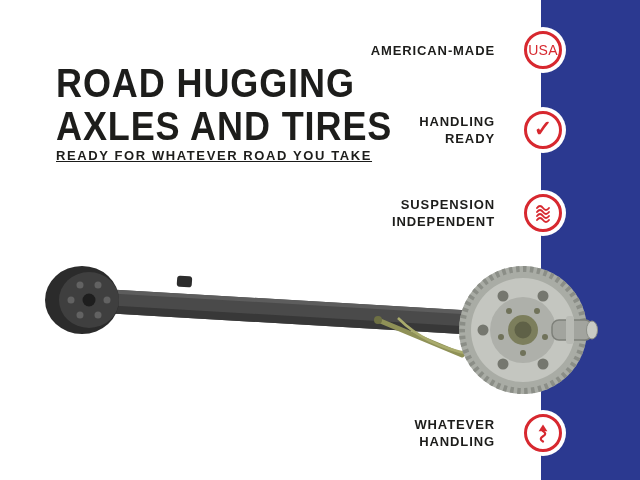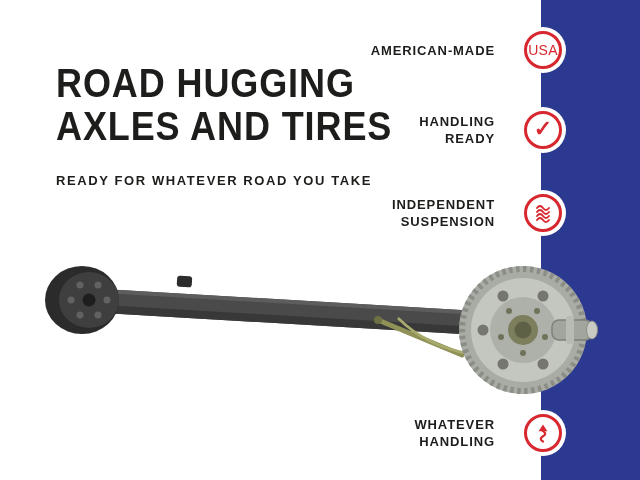--- a/index.html
+++ b/index.html
@@ -26,25 +26,26 @@
   .hero-title {
     font-weight: 700;
     font-size: 40px;
     line-height: 43px;
     letter-spacing: 1px;
     transform: scaleX(0.9);
     transform-origin: left top;
     white-space: nowrap;
   }
   .hero-tagline {
-    margin-top: 25px;
+    margin-top: 0;
     font-weight: 700;
     font-size: 13px;
     letter-spacing: 1.6px;
     white-space: nowrap;
+    text-decoration: underline;
   }
   .feature {
     position: absolute;
     right: 78px;
     display: flex;
     align-items: center;
     gap: 29px;
   }
   .feature-text {
     text-align: right;
@@ -109,22 +110,22 @@
       <div>HANDLING</div>
       <div>READY</div>
     </div>
     <div class="icon-circle">
       <span class="check-glyph">✓</span>
     </div>
   </div>
 
   <div class="feature" style="top:194px">
     <div class="feature-text">
+      <div>SUSPENSION</div>
       <div>INDEPENDENT</div>
-      <div>SUSPENSION</div>
     </div>
     <div class="icon-circle">
       <svg width="20" height="20" viewBox="0 0 20 20">
         <path d="M4 5 q3 -4 6 0 t6 0 M4 9 q3 -4 6 0 t6 0 M4 13 q3 -4 6 0 t6 0 M4 17 q3 -4 6 0 t6 0" stroke="#d7282f" stroke-width="1.9" fill="none" stroke-linecap="round"></path>
       </svg>
     </div>
   </div>
 
   <div class="feature" style="top:414px">
     <div class="feature-text">

